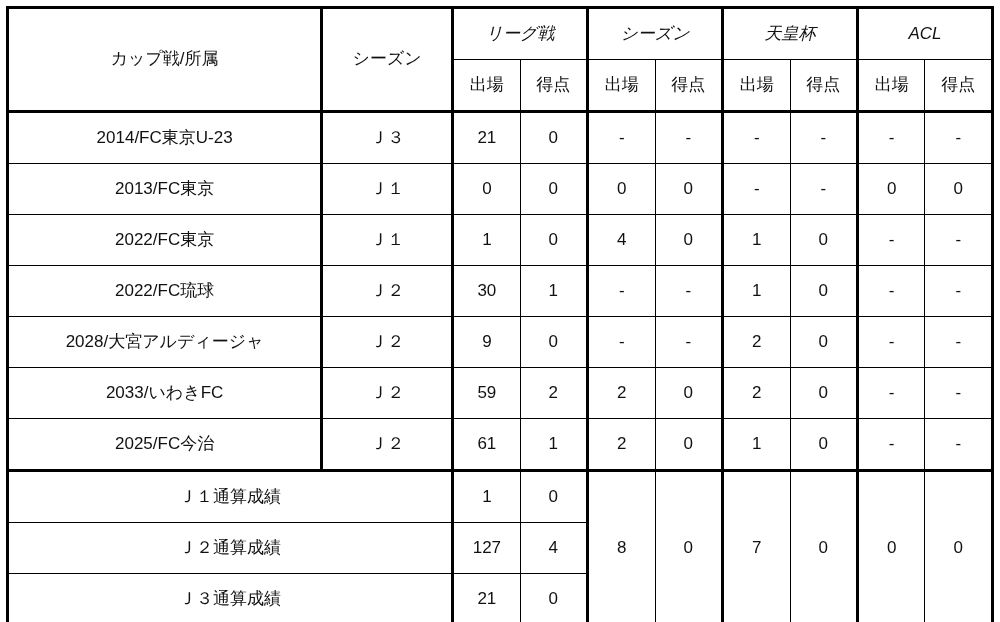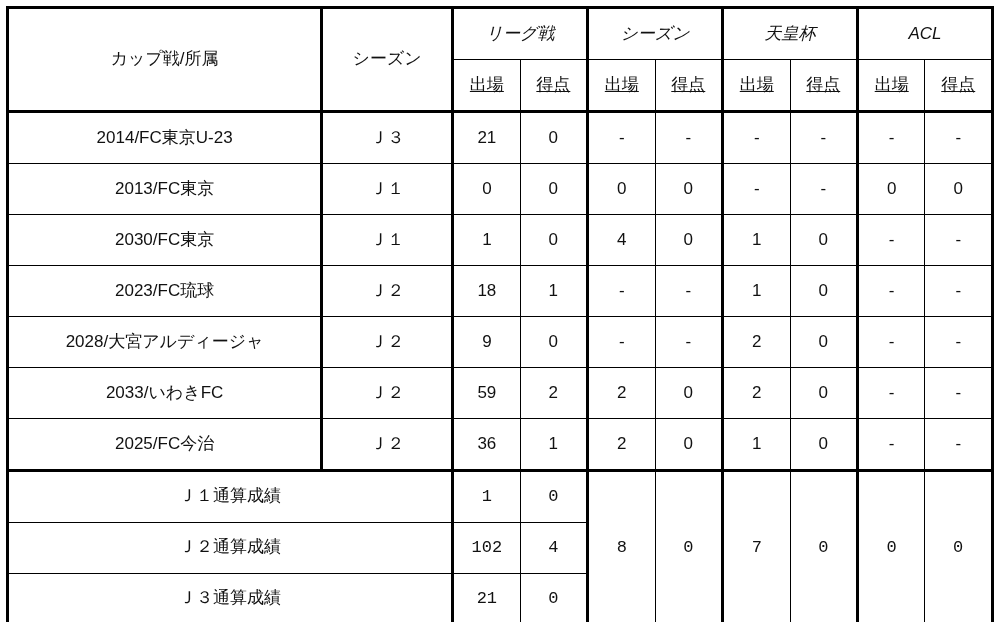--- a/index.html
+++ b/index.html
@@ -42,29 +42,29 @@
   }
   
   table.stats {
     border: 3px solid #000000;
   }
   
   .thick-bottom { border-bottom: 3px solid #000000 !important; }
   .thick-right { border-right: 3px solid #000000 !important; }
 
   .hdr-comp { font-size: 18px; font-style: italic; }
-  .hdr-sub { font-size: 17px; text-decoration: underline; }
+  .hdr-sub { font-size: 17px; }
   .hdr-main { font-size: 18px; }
 
   .col-season { width: 312px; }
   .col-cat { width: 130px; }
   .num { width: 67px; }
 
   .row-data td { height: 50px; }
-  .row-total td { height: 50px; font-family: Liberation Mono, monospace; }
+  .row-total td { height: 50px; }
   .totals-label { font-size: 18px; }
 </style>
 </head>
 <body>
 
 <div class="sheet">
   <table class="stats">
     <colgroup>
       <col class="col-season">
       <col class="col-cat">
@@ -119,36 +119,36 @@
         <td class="thick-right">0</td>
         <td>0</td>
         <td class="thick-right">0</td>
         <td>-</td>
         <td class="thick-right">-</td>
         <td>0</td>
         <td>0</td>
       </tr>
 
       <tr class="row-data">
-        <td class="thick-right">2030/FC東京</td>
+        <td class="thick-right">2022/FC東京</td>
         <td class="thick-right">Ｊ１</td>
         <td>1</td>
         <td class="thick-right">0</td>
         <td>4</td>
         <td class="thick-right">0</td>
         <td>1</td>
         <td class="thick-right">0</td>
         <td>-</td>
         <td>-</td>
       </tr>
 
       <tr class="row-data">
-        <td class="thick-right">2023/FC琉球</td>
+        <td class="thick-right">2022/FC琉球</td>
         <td class="thick-right">Ｊ２</td>
-        <td>18</td>
+        <td>30</td>
         <td class="thick-right">1</td>
         <td>-</td>
         <td class="thick-right">-</td>
         <td>1</td>
         <td class="thick-right">0</td>
         <td>-</td>
         <td>-</td>
       </tr>
 
       <tr class="row-data">
@@ -173,21 +173,21 @@
         <td class="thick-right">0</td>
         <td>2</td>
         <td class="thick-right">0</td>
         <td>-</td>
         <td>-</td>
       </tr>
 
       <tr class="row-data">
         <td class="thick-right thick-bottom">2025/FC今治</td>
         <td class="thick-right thick-bottom">Ｊ２</td>
-        <td class="thick-bottom">36</td>
+        <td class="thick-bottom">61</td>
         <td class="thick-right thick-bottom">1</td>
         <td class="thick-bottom">2</td>
         <td class="thick-right thick-bottom">0</td>
         <td class="thick-bottom">1</td>
         <td class="thick-right thick-bottom">0</td>
         <td class="thick-bottom">-</td>
         <td class="thick-bottom">-</td>
       </tr>
 
       <tr class="row-total">
@@ -197,21 +197,21 @@
         <td rowspan="3">8</td>
         <td rowspan="3" class="thick-right">0</td>
         <td rowspan="3">7</td>
         <td rowspan="3" class="thick-right">0</td>
         <td rowspan="3">0</td>
         <td rowspan="3">0</td>
       </tr>
 
       <tr class="row-total">
         <td colspan="2" class="totals-label thick-right">Ｊ２通算成績</td>
-        <td>102</td>
+        <td>127</td>
         <td class="thick-right">4</td>
       </tr>
 
       <tr class="row-total">
         <td colspan="2" class="totals-label thick-right">Ｊ３通算成績</td>
         <td>21</td>
         <td class="thick-right">0</td>
       </tr>
 
     </tbody>

